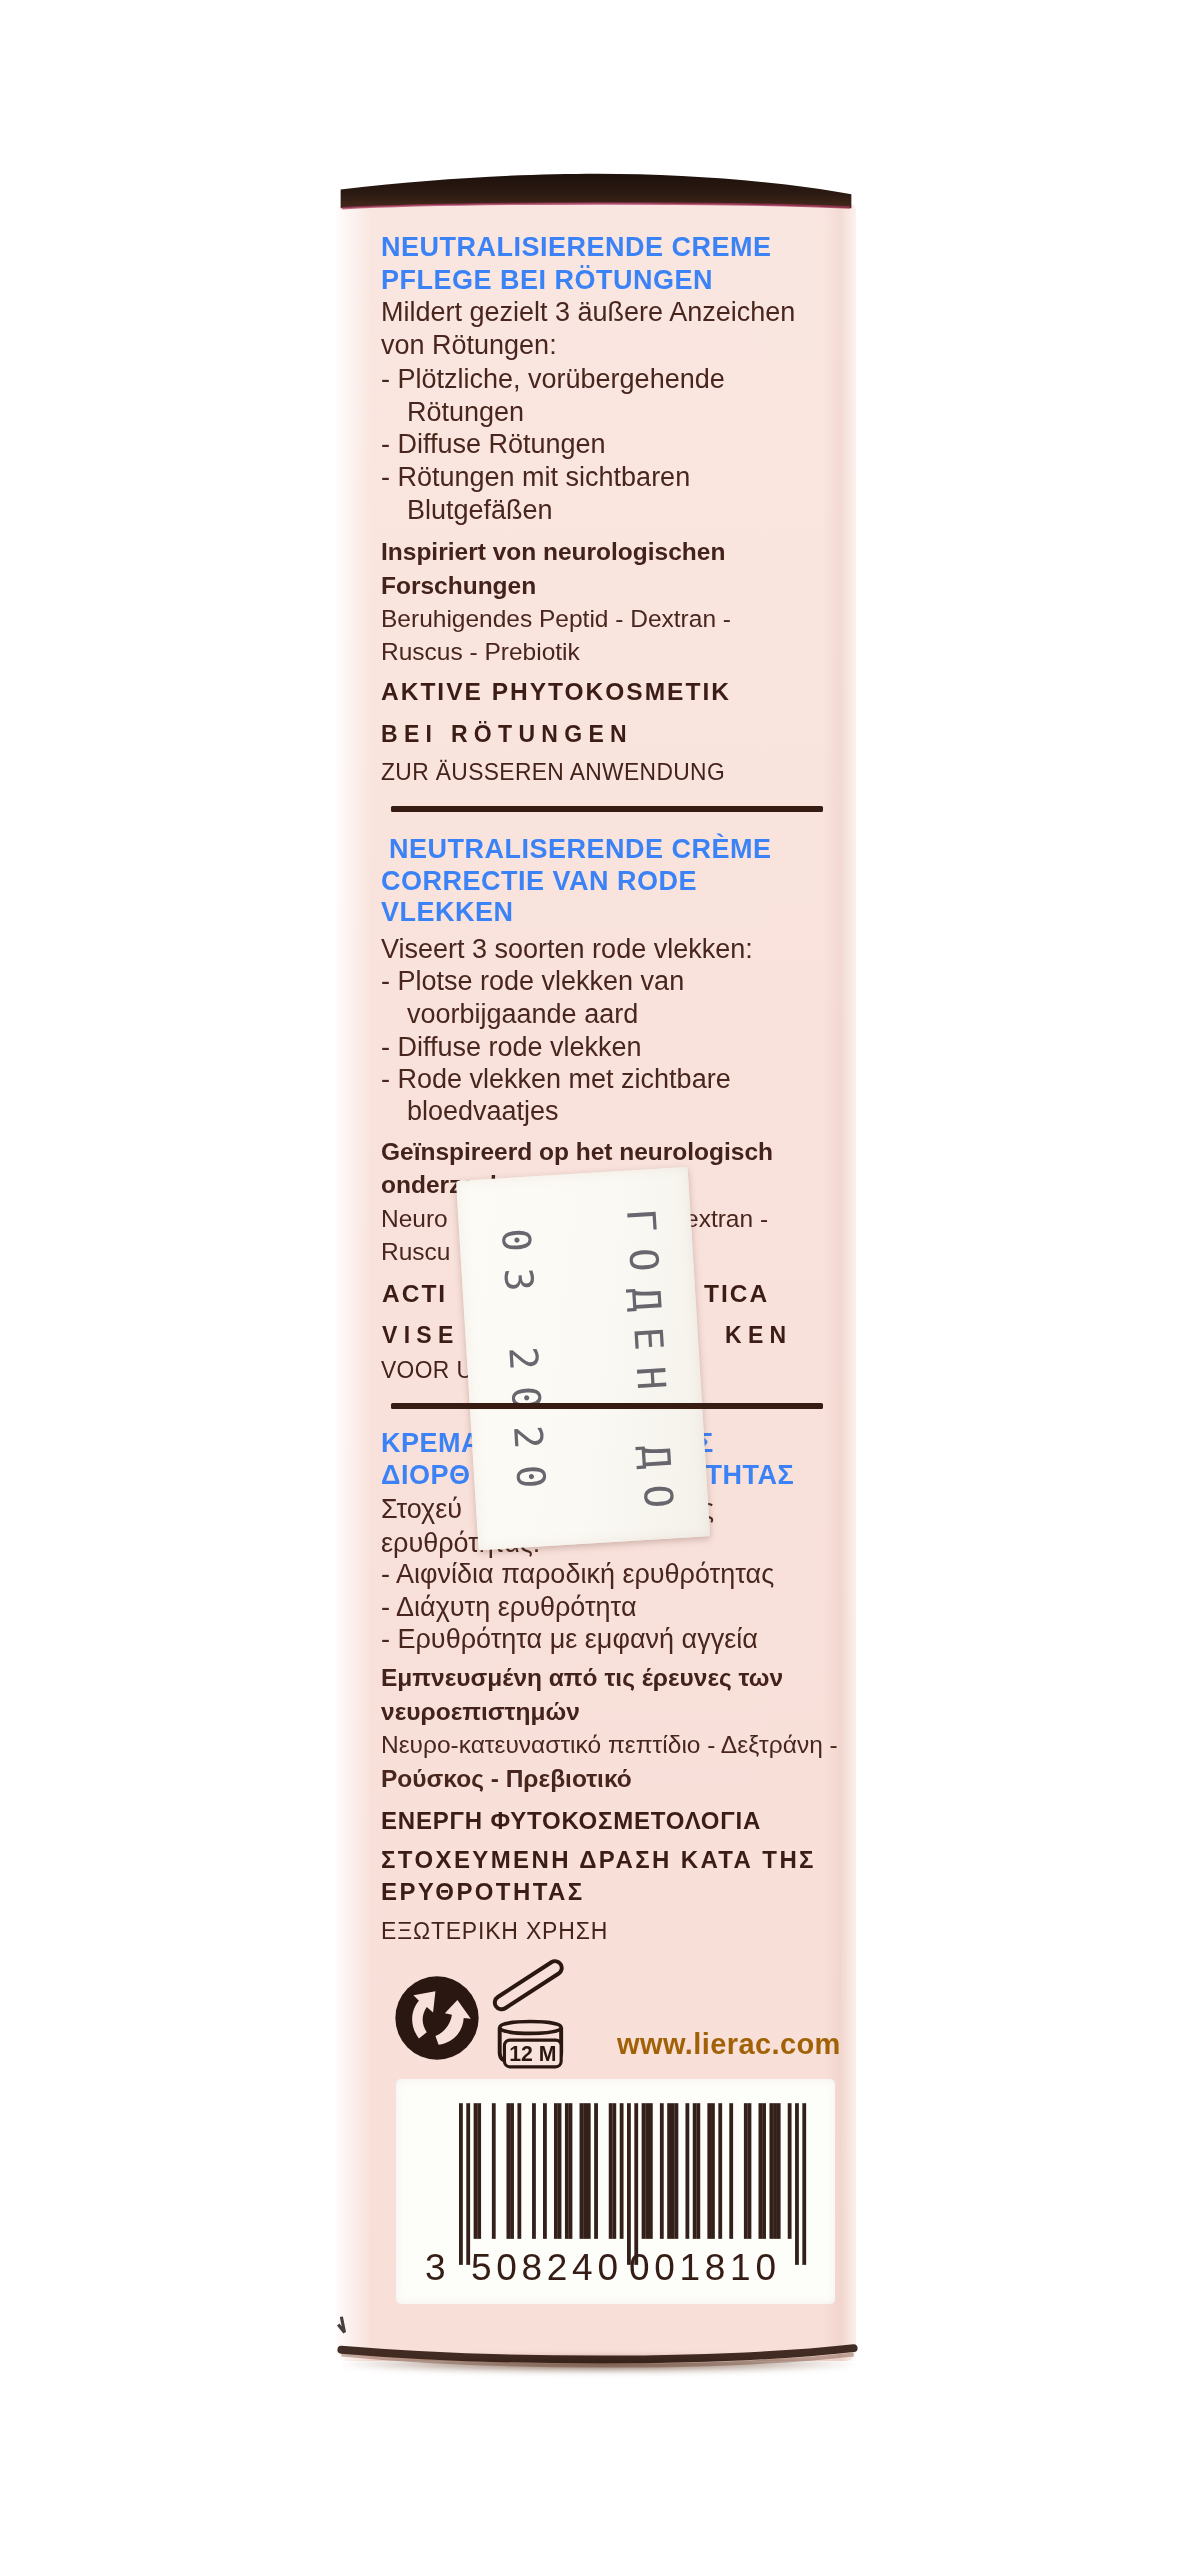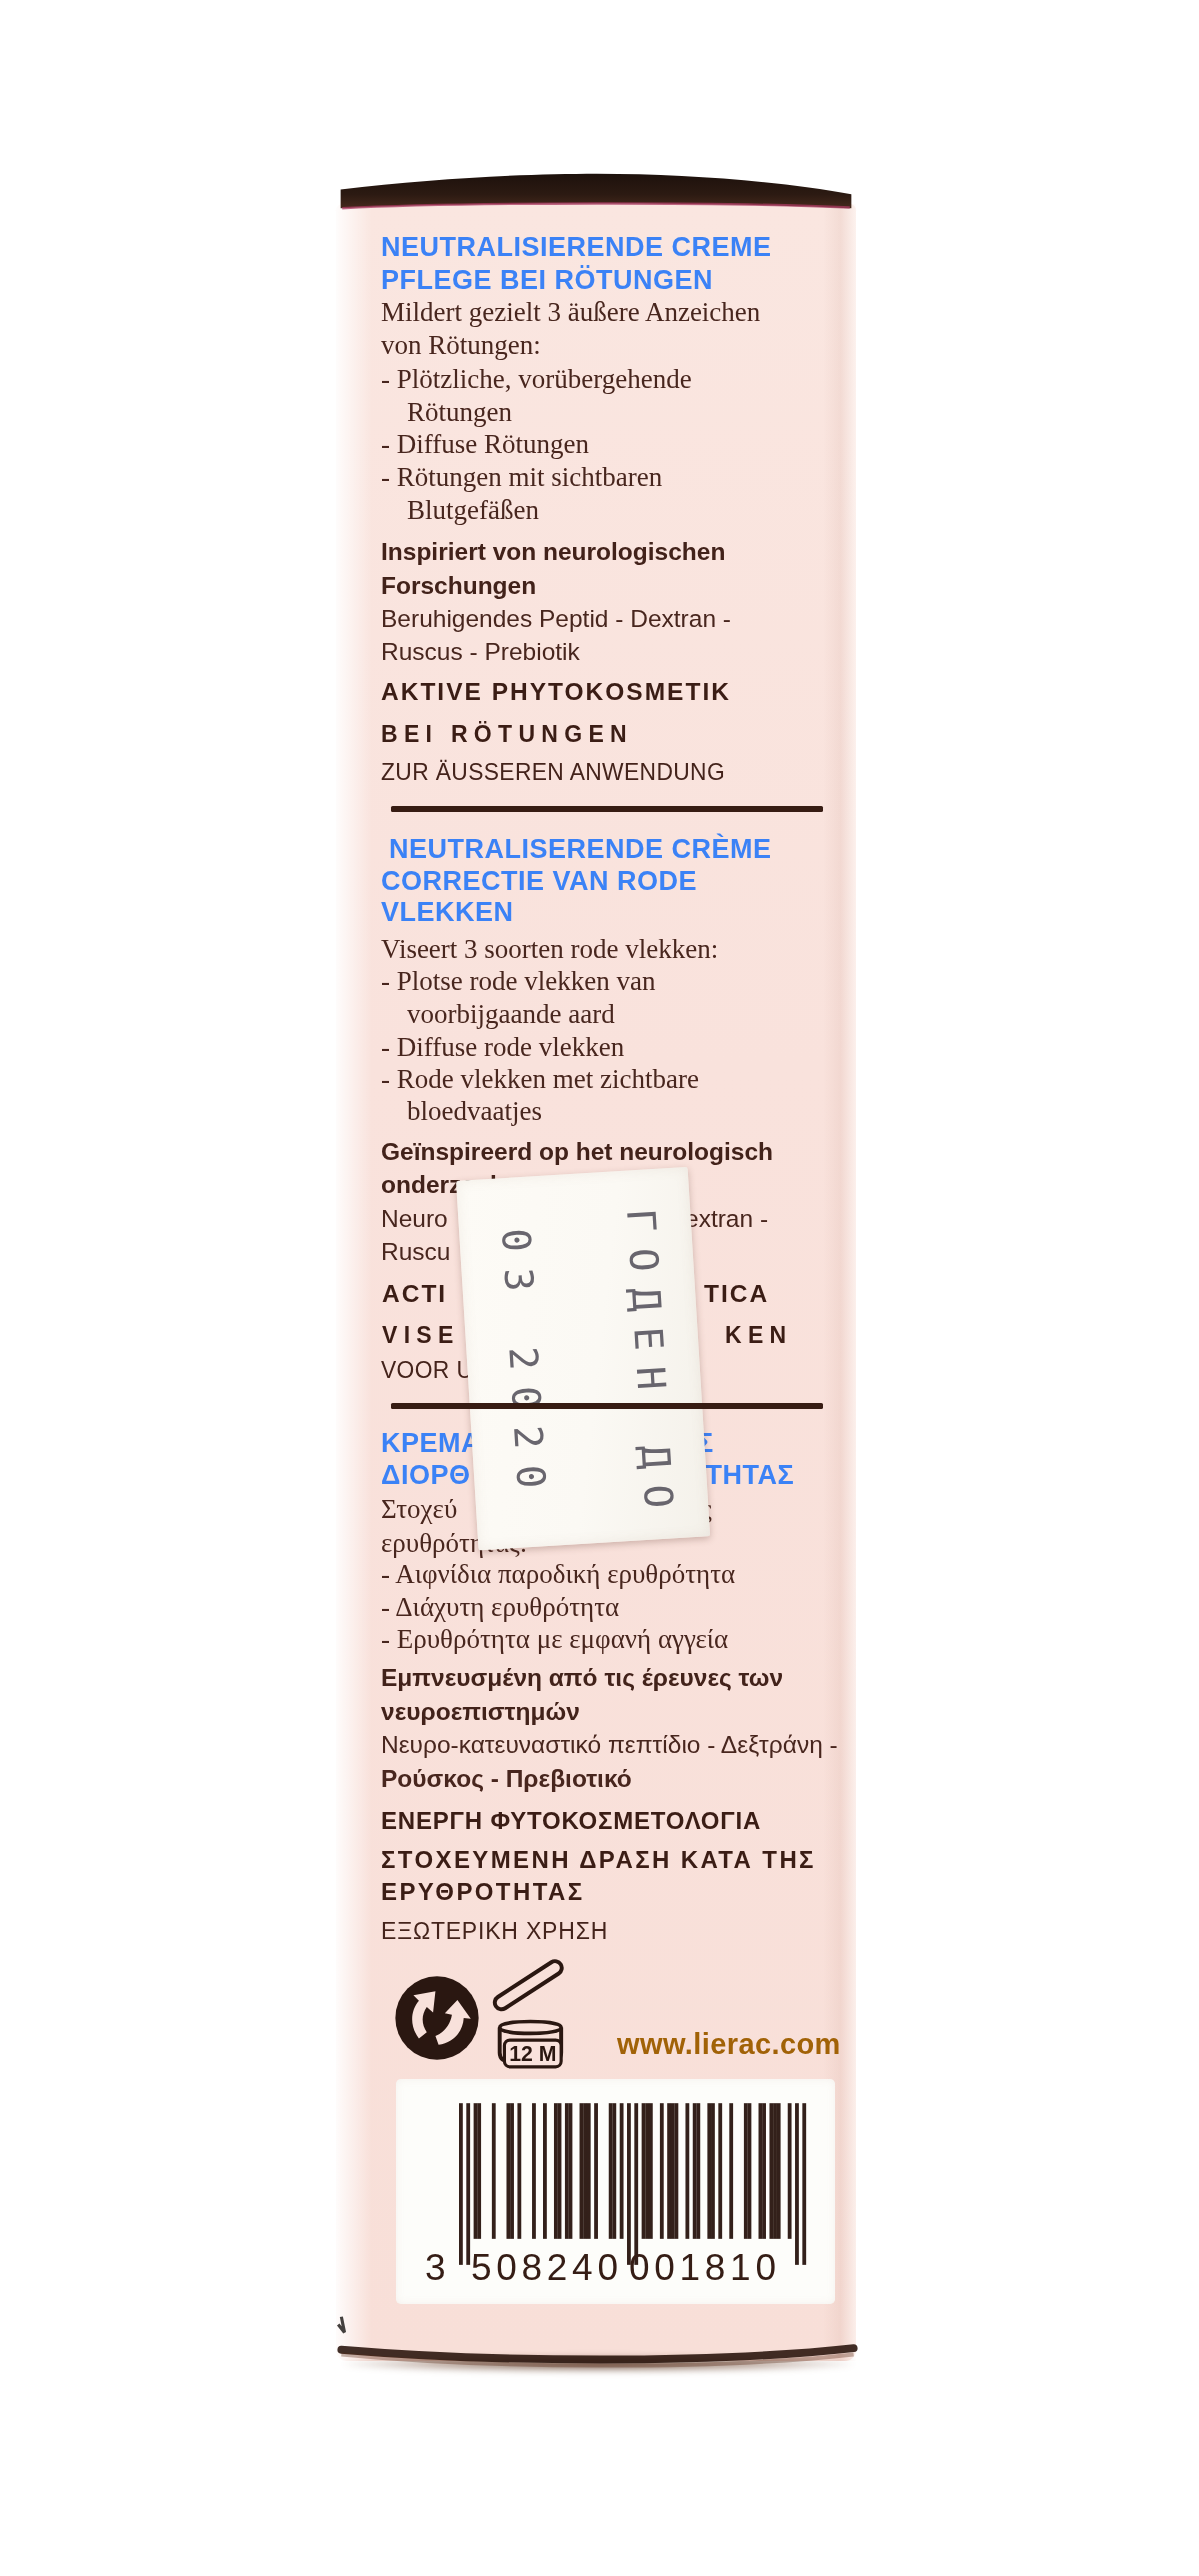--- a/index.html
+++ b/index.html
@@ -9,21 +9,21 @@
   #box-face{position:absolute;left:336px;top:204px;width:520px;height:2157px;
     background:linear-gradient(180deg,#fae6e0 0%,#f9e2dc 40%,#f8dfd8 100%);
     border-radius:6.3px 6.3px 11px 11px;}
   #edge-left{position:absolute;left:336px;top:204px;width:36px;height:2157px;
     background:linear-gradient(90deg,rgba(255,255,255,.9),rgba(255,255,255,0));}
   #edge-right{position:absolute;left:801px;top:204px;width:55px;height:2157px;
     background:linear-gradient(270deg,rgba(255,252,250,.55) 0%,rgba(150,80,60,.07) 28%,rgba(150,80,60,0) 60%);}
   
   .line{position:absolute;white-space:pre;color:#46241c;line-height:1;}
   .t   {font-weight:700;font-size:27px;letter-spacing:0.5px;color:#3b82f6;}
-  .b   {font-size:27px;color:#48261e;font-family:Liberation Serif, serif;}
+  .b   {font-size:27px;color:#48261e;}
   .sb  {font-weight:700;font-size:24.5px;color:#42221a;}
   .ing {font-size:24.5px;color:#48261e;}
   .cap1{font-weight:700;font-size:24.5px;letter-spacing:2px;color:#3b1d15;}
   .cap2{font-weight:700;font-size:23px;letter-spacing:6.3px;color:#3b1d15;}
   .cap3{font-size:24px;letter-spacing:0.4px;transform:scaleX(.95);transform-origin:left top;color:#44231b;}
   .gcap1{font-weight:700;font-size:24px;letter-spacing:0.8px;color:#3b1d15;}
   .gcap2{font-weight:700;font-size:24px;letter-spacing:2.4px;color:#3b1d15;}
   .gcap3{font-size:23px;letter-spacing:0.8px;color:#44231b;}
   .divider{position:absolute;left:391px;width:432px;height:6.3px;background:#371c13;border-radius:1.6px;}
   
@@ -107,21 +107,21 @@
       <div class="line cap2" style="left: 382px; top: 1324px;">VISE</div>
       <div class="line cap2" style="left: 725px; top: 1324px;">KEN</div>
       <div class="line cap3" style="left: 381px; top: 1358px;">VOOR U</div>
       <div class="line t" style="left: 381px; top: 1430px;">ΚΡΕΜΑ</div>
       <div class="line t" style="left: 697px; top: 1430px;">Σ</div>
       <div class="line t" style="left: 381px; top: 1462px;">ΔΙΟΡΘ</div>
       <div class="line t" style="left: 684px; top: 1462px;">ΟΤΗΤΑΣ</div>
       <div class="line b" style="left: 381px; top: 1496px;">Στοχεύ</div>
       <div class="line b" style="left: 701px; top: 1496px;">ς</div>
       <div class="line b" style="left: 381px; top: 1530px;">ερυθρότητας:</div>
-      <div class="line b" style="left: 381px; top: 1561px;">- Αιφνίδια παροδική ερυθρότητα</div>
+      <div class="line b" style="left: 381px; top: 1561px;">- Αιφνίδια παροδική ερυθρότητας</div>
       <div class="line b" style="left: 381px; top: 1594px;">- Διάχυτη ερυθρότητα</div>
       <div class="line b" style="left: 381px; top: 1626px;">- Ερυθρότητα με εμφανή αγγεία</div>
       <div class="line sb" style="left: 381px; top: 1666px;">Εμπνευσμένη από τις έρευνες των</div>
       <div class="line sb" style="left: 381px; top: 1700px;">νευροεπιστημών</div>
       <div class="line ing" style="left: 381px; top: 1733px;">Νευρο-κατευναστικό πεπτίδιο - Δεξτράνη -</div>
       <div class="line ing" style="left: 381px; top: 1767px; font-weight: bold;">Ρούσκος - Πρεβιοτικό</div>
       <div class="line gcap1" style="left: 381px; top: 1809px;">ΕΝΕΡΓΗ ΦΥΤΟΚΟΣΜΕΤΟΛΟΓΙΑ</div>
       <div class="line gcap2" style="left: 381px; top: 1848px;">ΣΤΟΧΕΥΜΕΝΗ ΔΡΑΣΗ ΚΑΤΑ ΤΗΣ</div>
       <div class="line gcap2" style="left: 381px; top: 1880px;">ΕΡΥΘΡΟΤΗΤΑΣ</div>
       <div class="line gcap3" style="left: 381px; top: 1920px;">ΕΞΩΤΕΡΙΚΗ ΧΡΗΣΗ</div>

